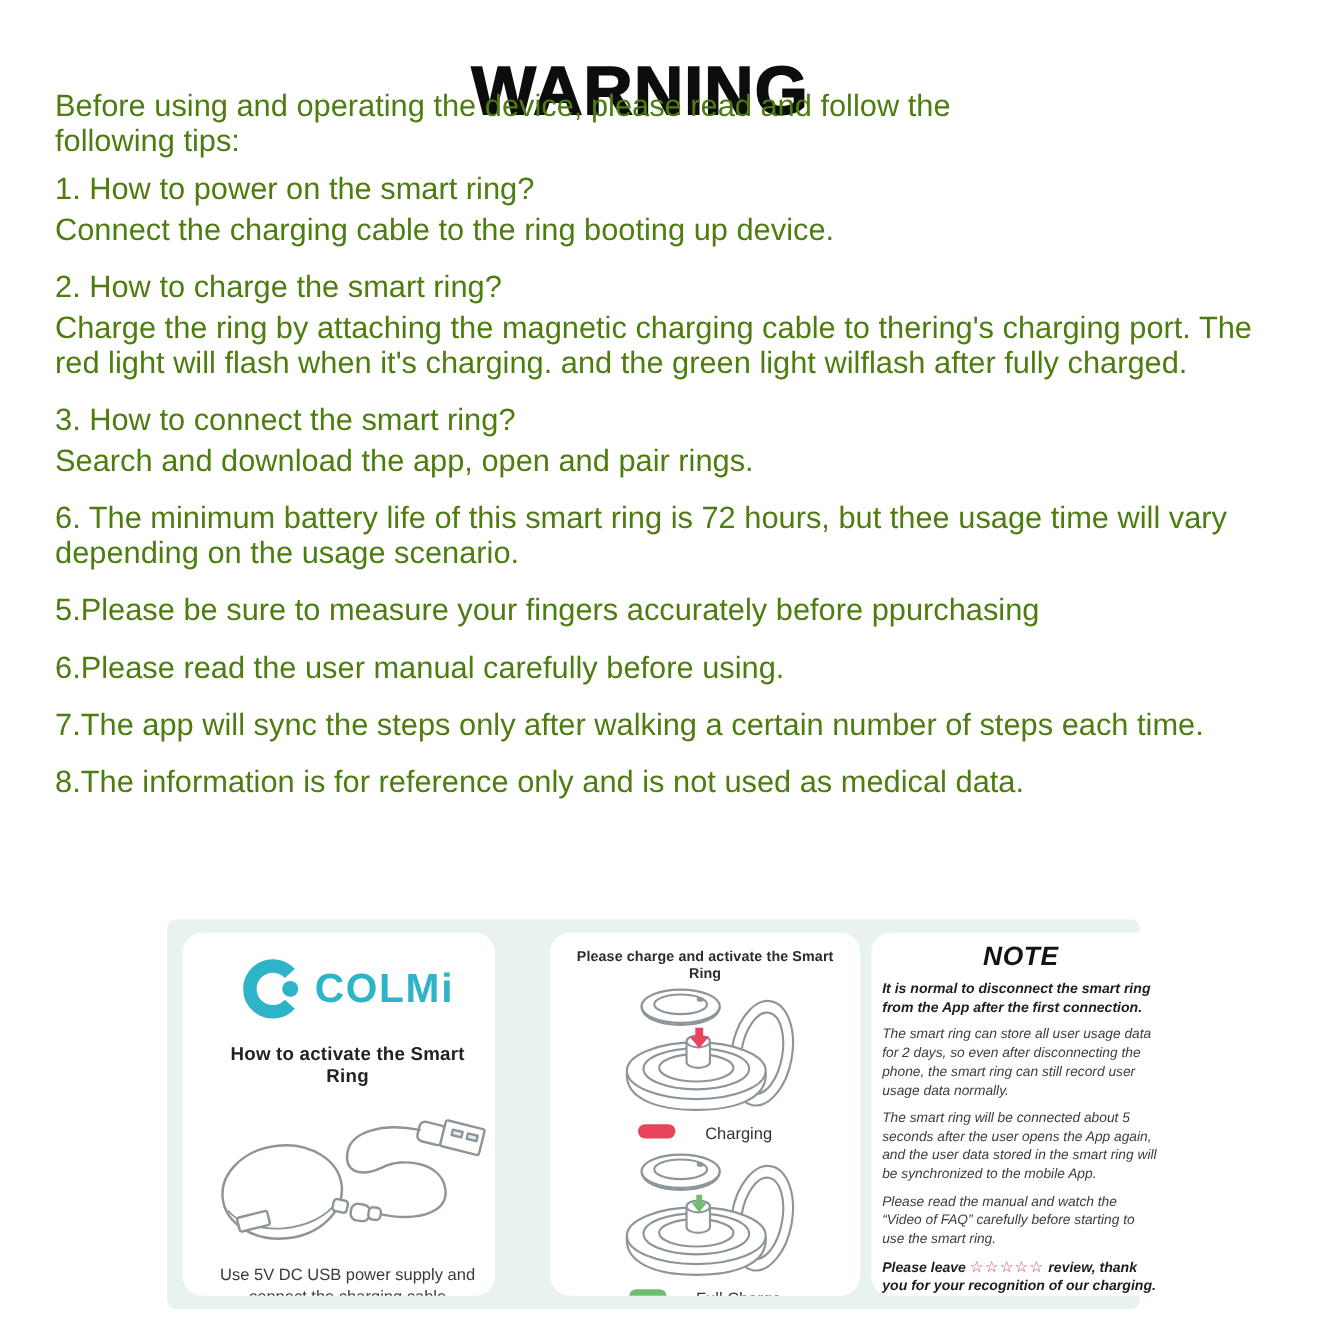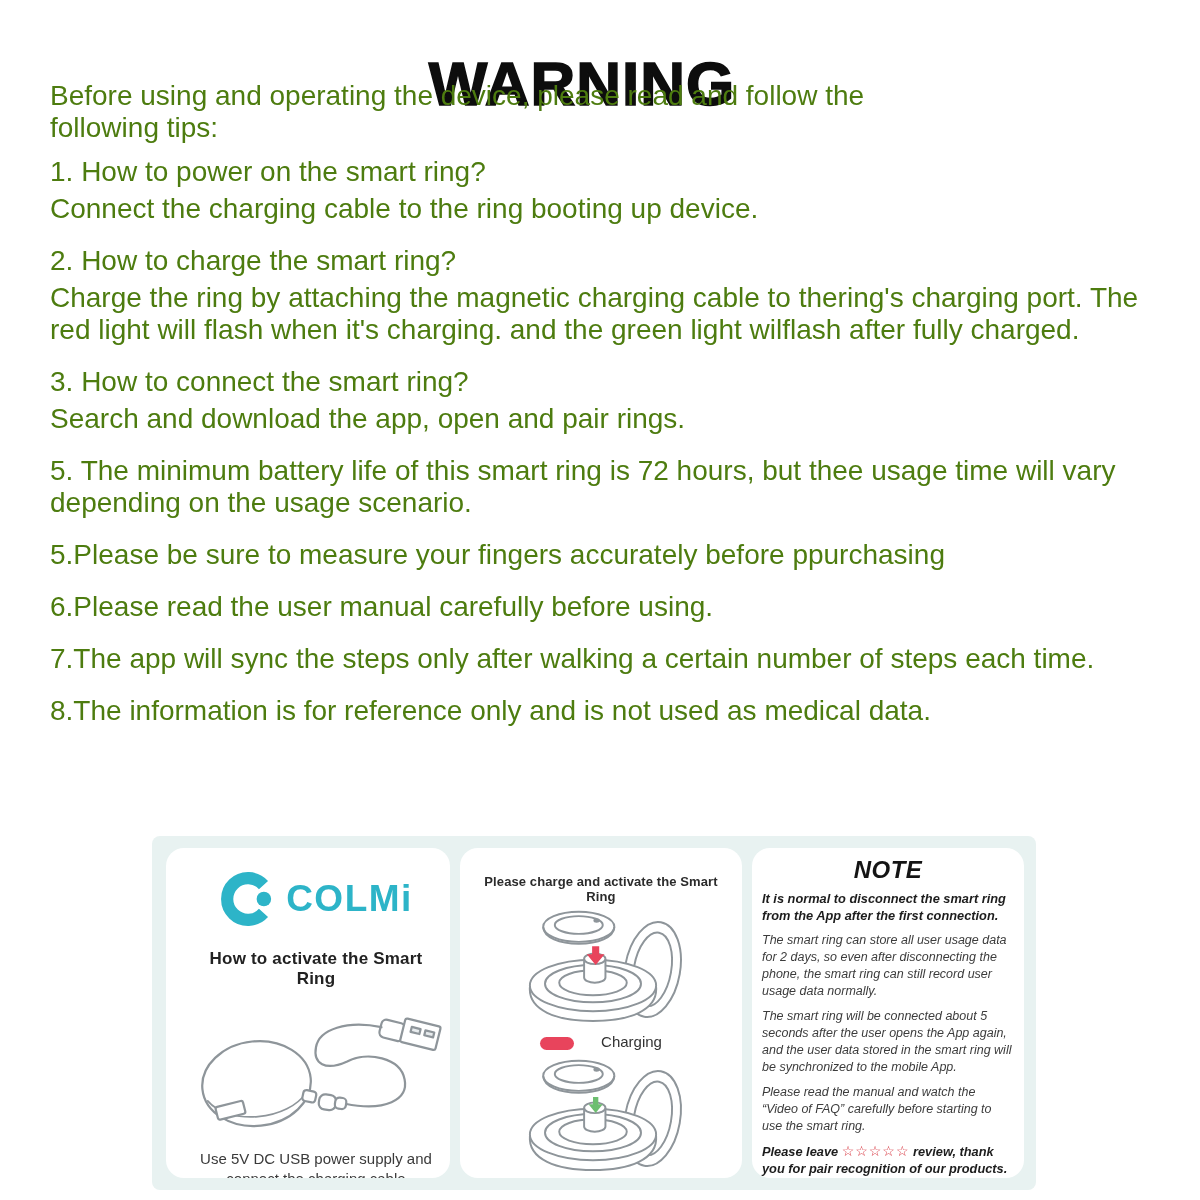--- a/index.html
+++ b/index.html
@@ -25,31 +25,31 @@
   
   .bottom{
     position:absolute;left:152px;top:836px;width:884px;height:354px;
     background:#e8f2f1;border-radius:8px;box-sizing:border-box;
     display:flex;gap:10px;padding:12px 14px;
   }
   .panel{
     background:#fff;border-radius:18px;height:330px;box-sizing:border-box;overflow:hidden;
   }
   .p1{flex:0 0 284px;text-align:center;padding:14px 12px 0 28px;}
-  .p2{flex:0 0 282px;text-align:center;padding:26px 8px 0 8px;}
+  .p2{flex:0 0 282px;text-align:center;padding:14px 8px 0 8px;margin-left:40px;}
   .p3{flex:0 0 272px;padding:6px 10px 0 10px;}
   
   .logo-row{display:flex;align-items:center;justify-content:center;gap:9px;margin-top:8px;}
   .brand{font-size:37px;font-weight:700;color:#2db4c8;letter-spacing:1.5px;}
   .p1-heading{margin-top:21px;font-size:17px;font-weight:700;color:#222;letter-spacing:.2px;}
   .dock-illo{margin-top:14px;}
   .p1-caption{margin-top:6px;font-size:15px;color:#3a3a3a;line-height:1.35;}
   
   .p2-title{font-size:13px;font-weight:600;color:#2b2b2b;letter-spacing:.1px;}
-  .status-row{display:flex;align-items:flex-end;justify-content:center;gap:27px;font-size:15px;color:#333;}
+  .status-row{display:flex;align-items:flex-start;justify-content:center;gap:27px;font-size:15px;color:#333;}
   .pill{display:inline-block;width:34px;height:13px;border-radius:7px;}
   .pill.red{background:#e8445c;}
   .pill.green{background:#6dbe70;}
   
   .note-title{text-align:center;font-size:24px;font-weight:700;font-style:italic;color:#141414;letter-spacing:.5px;margin:2px 0 6px 0;}
   .p3 p{font-style:italic;font-size:12.5px;line-height:17px;margin:0 0 8px 0;color:#3c3c3c;}
   .p3 p.nbold{font-weight:700;color:#1d1d1d;font-size:12.8px;}
   .stars{color:#d6303a;font-style:normal;font-size:14px;letter-spacing:1px;}
   
   .lineart{stroke:#8e959a;stroke-width:2.2;fill:none;stroke-linecap:round;stroke-linejoin:round;}
@@ -75,21 +75,21 @@
     </div>
     <div class="tip">
       <div class="tline">2. How to charge the smart ring?</div>
       <div class="tline">Charge the ring by attaching the magnetic charging cable to thering's charging port. The red light will flash when it's charging. and the green light wilflash after fully charged.</div>
     </div>
     <div class="tip">
       <div class="tline">3. How to connect the smart ring?</div>
       <div class="tline">Search and download the app, open and pair rings.</div>
     </div>
     <div class="tip">
-      <div class="tline">5. The minimum battery life of this smart ring is 72 hours, but thee usage time will vary depending on the usage scenario.</div>
+      <div class="tline">6. The minimum battery life of this smart ring is 72 hours, but thee usage time will vary depending on the usage scenario.</div>
     </div>
     <div class="tip">
       <div class="tline">5.Please be sure to measure your fingers accurately before ppurchasing</div>
     </div>
     <div class="tip">
       <div class="tline">6.Please read the user manual carefully before using.</div>
     </div>
     <div class="tip">
       <div class="tline">7.The app will sync the steps only after walking a certain number of steps each time.</div>
     </div>
@@ -185,17 +185,17 @@
         <span>Full Charge</span>
       </div>
     </div>
 
     <div class="panel p3">
       <div class="note-title">NOTE</div>
       <p class="nbold">It is normal to disconnect the smart ring from the App after the first connection.</p>
       <p>The smart ring can store all user usage data for 2 days, so even after disconnecting the phone, the smart ring can still record user usage data normally.</p>
       <p>The smart ring will be connected about 5 seconds after the user opens the App again, and the user data stored in the smart ring will be synchronized to the mobile App.</p>
       <p>Please read the manual and watch the “Video of FAQ” carefully before starting to use the smart ring.</p>
-      <p class="nbold"><span>Please leave </span><span class="stars">☆☆☆☆☆</span><span> review, thank you for pair recognition of our products.</span></p>
+      <p class="nbold"><span>Please leave </span><span class="stars">☆☆☆☆☆</span><span> review, thank you for your recognition of our charging.</span></p>
     </div>
 
   </div>
 </div>
 
 </body></html>

